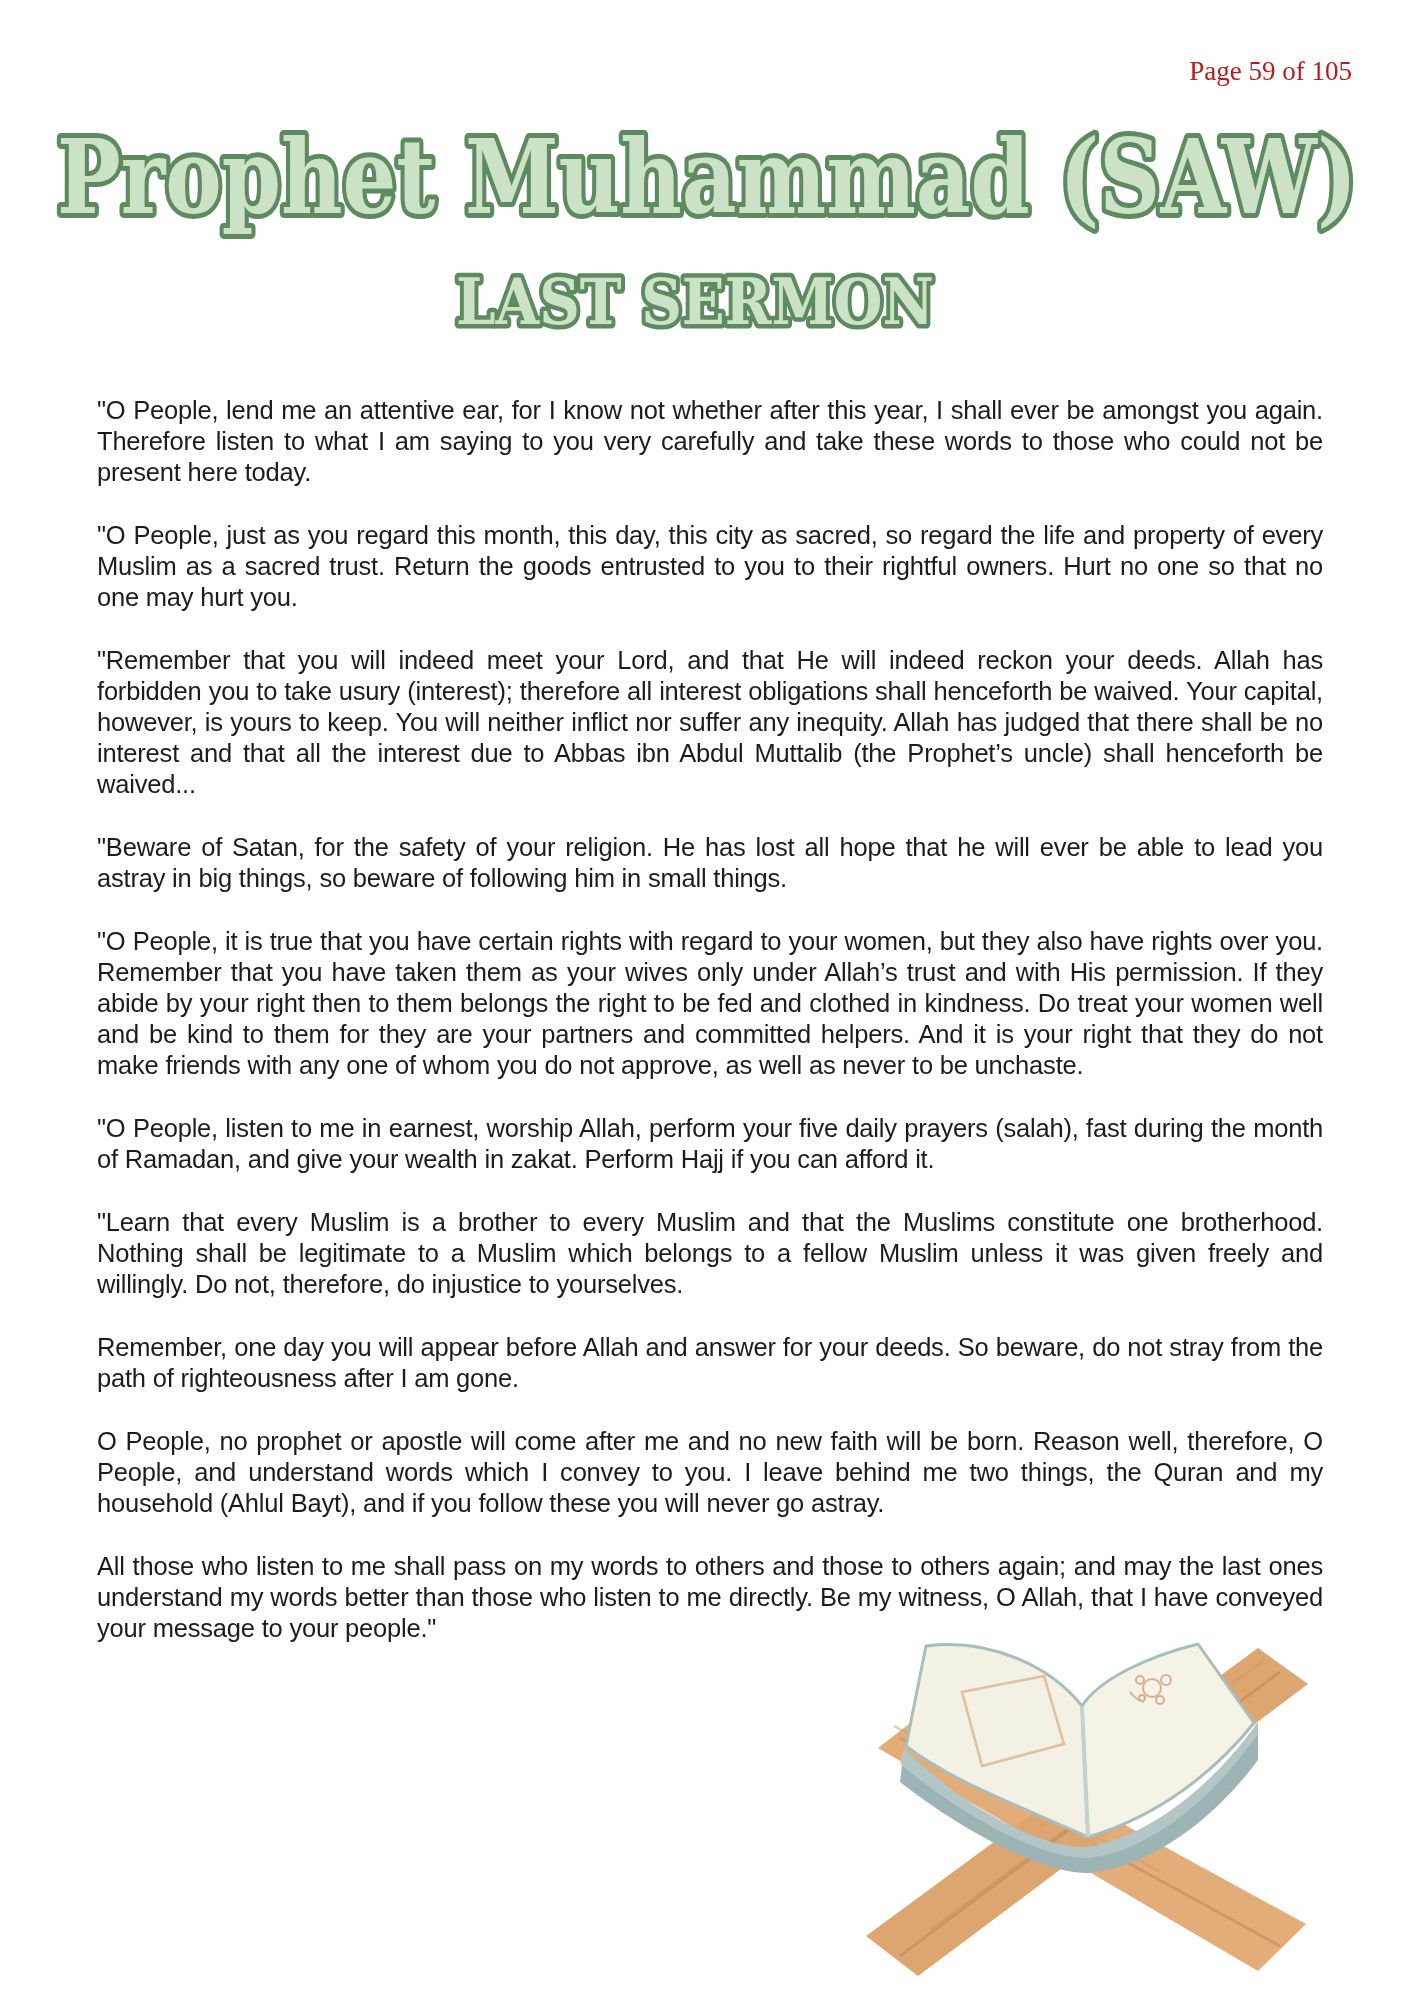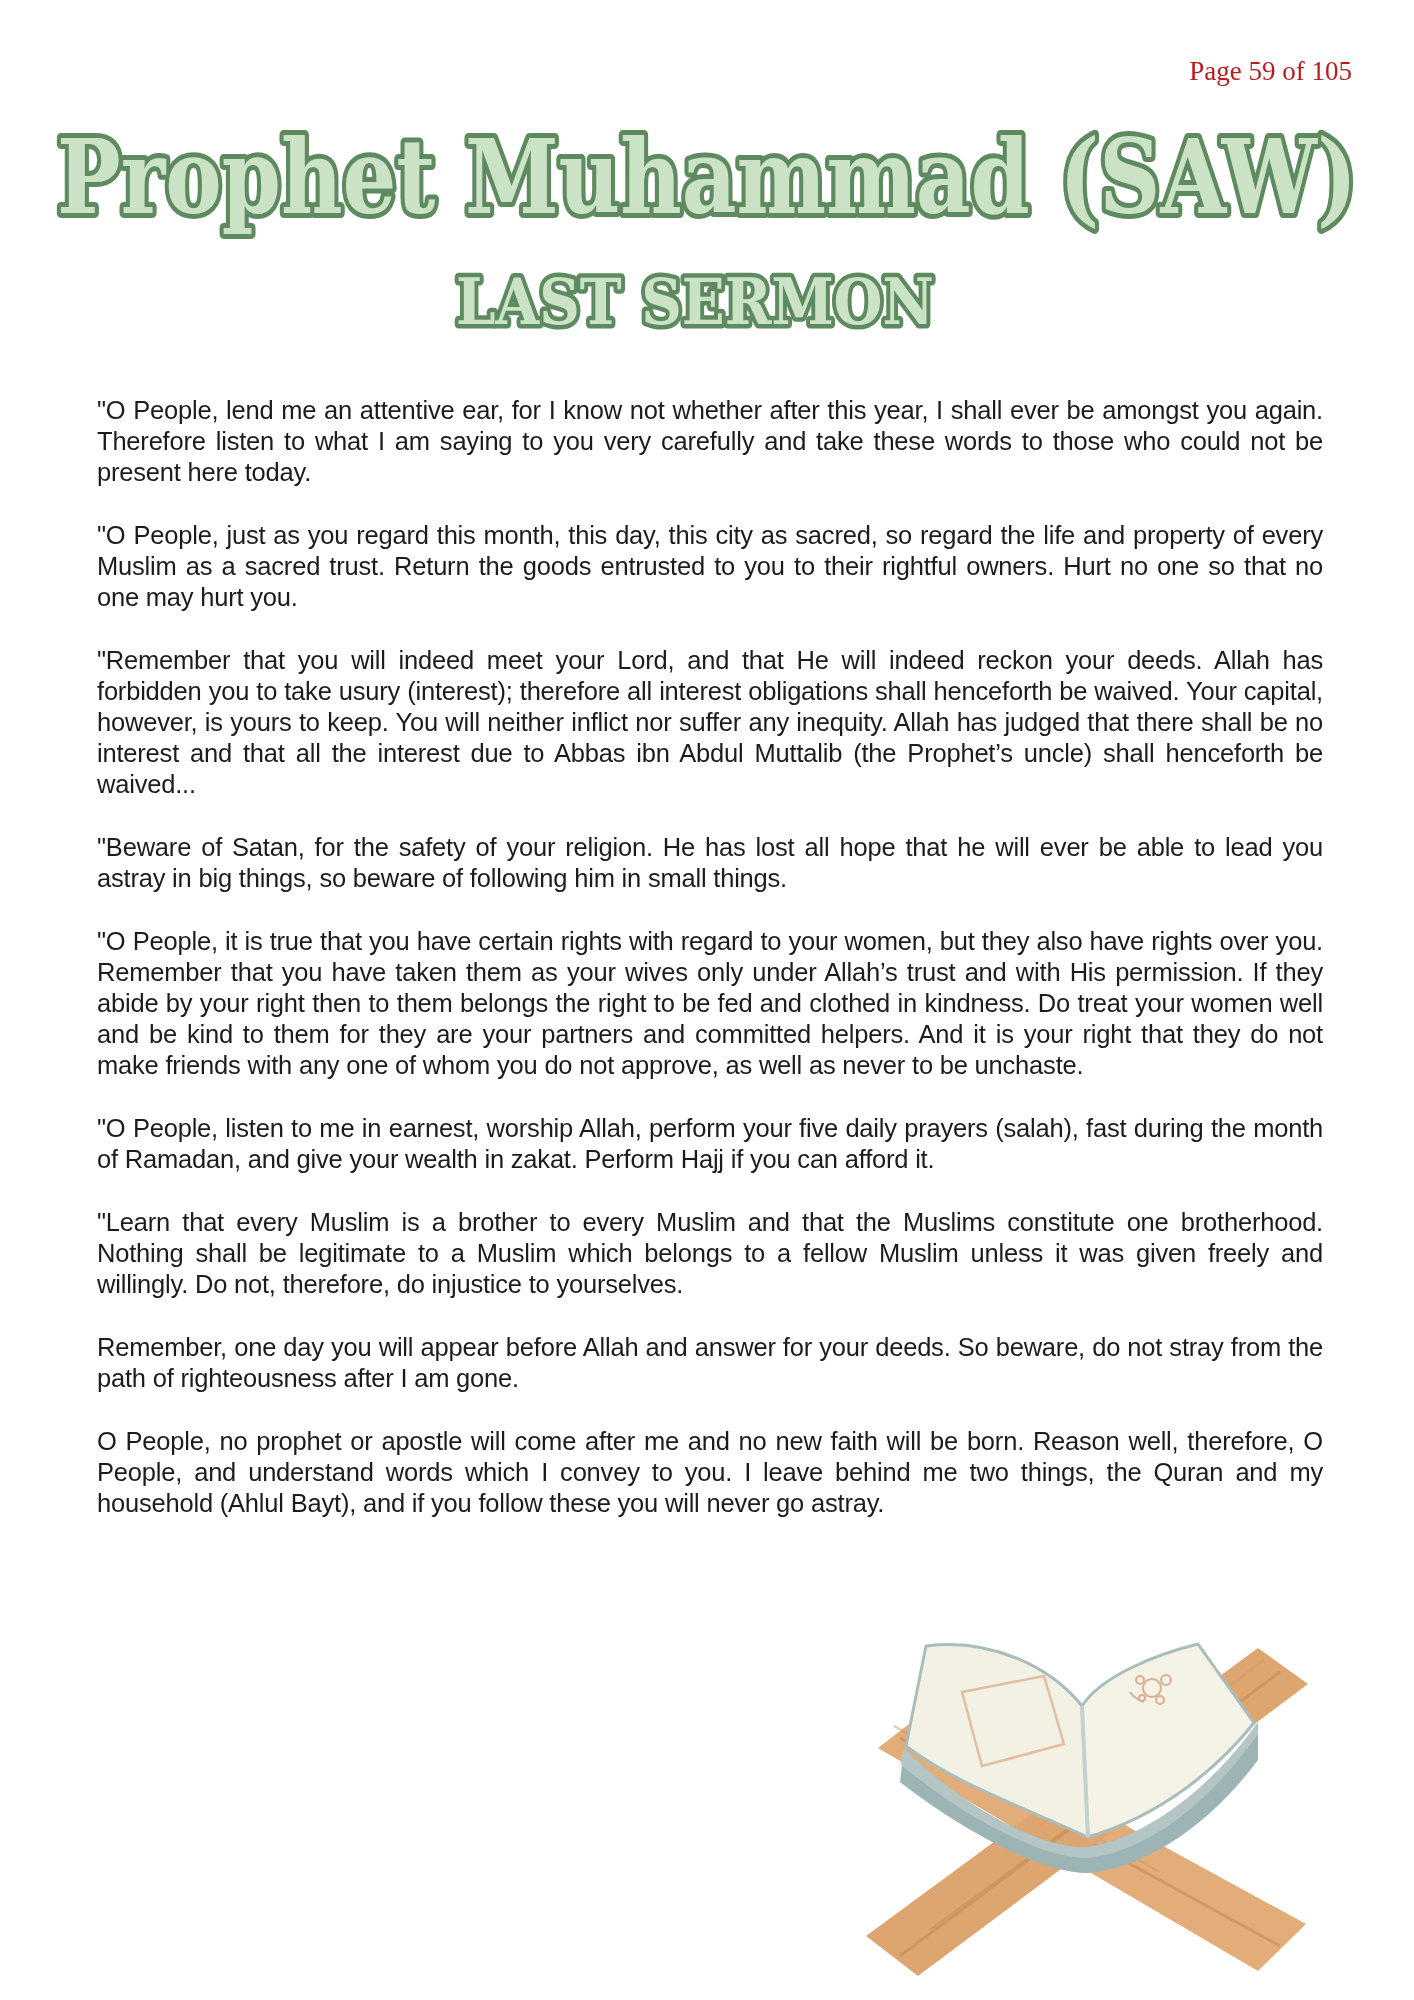--- a/index.html
+++ b/index.html
@@ -96,13 +96,14 @@
 <div class="content">
   <p>"O People, lend me an attentive ear, for I know not whether after this year, I shall ever be amongst you again. Therefore listen to what I am saying to you very carefully and take these words to those who could not be present here today.</p>
   <p>"O People, just as you regard this month, this day, this city as sacred, so regard the life and property of every Muslim as a sacred trust. Return the goods entrusted to you to their rightful owners. Hurt no one so that no one may hurt you.</p>
   <p>"Remember that you will indeed meet your Lord, and that He will indeed reckon your deeds. Allah has forbidden you to take usury (interest); therefore all interest obligations shall henceforth be waived. Your capital, however, is yours to keep. You will neither inflict nor suffer any inequity. Allah has judged that there shall be no interest and that all the interest due to Abbas ibn Abdul Muttalib (the Prophet’s uncle) shall henceforth be waived...</p>
   <p>"Beware of Satan, for the safety of your religion. He has lost all hope that he will ever be able to lead you astray in big things, so beware of following him in small things.</p>
   <p>"O People, it is true that you have certain rights with regard to your women, but they also have rights over you. Remember that you have taken them as your wives only under Allah’s trust and with His permission. If they abide by your right then to them belongs the right to be fed and clothed in kindness. Do treat your women well and be kind to them for they are your partners and committed helpers. And it is your right that they do not make friends with any one of whom you do not approve, as well as never to be unchaste.</p>
   <p>"O People, listen to me in earnest, worship Allah, perform your five daily prayers (salah), fast during the month of Ramadan, and give your wealth in zakat. Perform Hajj if you can afford it.</p>
   <p>"Learn that every Muslim is a brother to every Muslim and that the Muslims constitute one brotherhood. Nothing shall be legitimate to a Muslim which belongs to a fellow Muslim unless it was given freely and willingly. Do not, therefore, do injustice to yourselves.</p>
   <p>Remember, one day you will appear before Allah and answer for your deeds. So beware, do not stray from the path of righteousness after I am gone.</p>
   <p>O People, no prophet or apostle will come after me and no new faith will be born. Reason well, therefore, O People, and understand words which I convey to you. I leave behind me two things, the Quran and my household (Ahlul Bayt), and if you follow these you will never go astray.</p>
+  <p>All those who listen to me shall pass on my words to others and those to others again; and may the last ones understand my words better than those who listen to me directly. Be my witness, O Allah, that I have conveyed your message to your people."</p>
 </div>
 
 </body></html>

